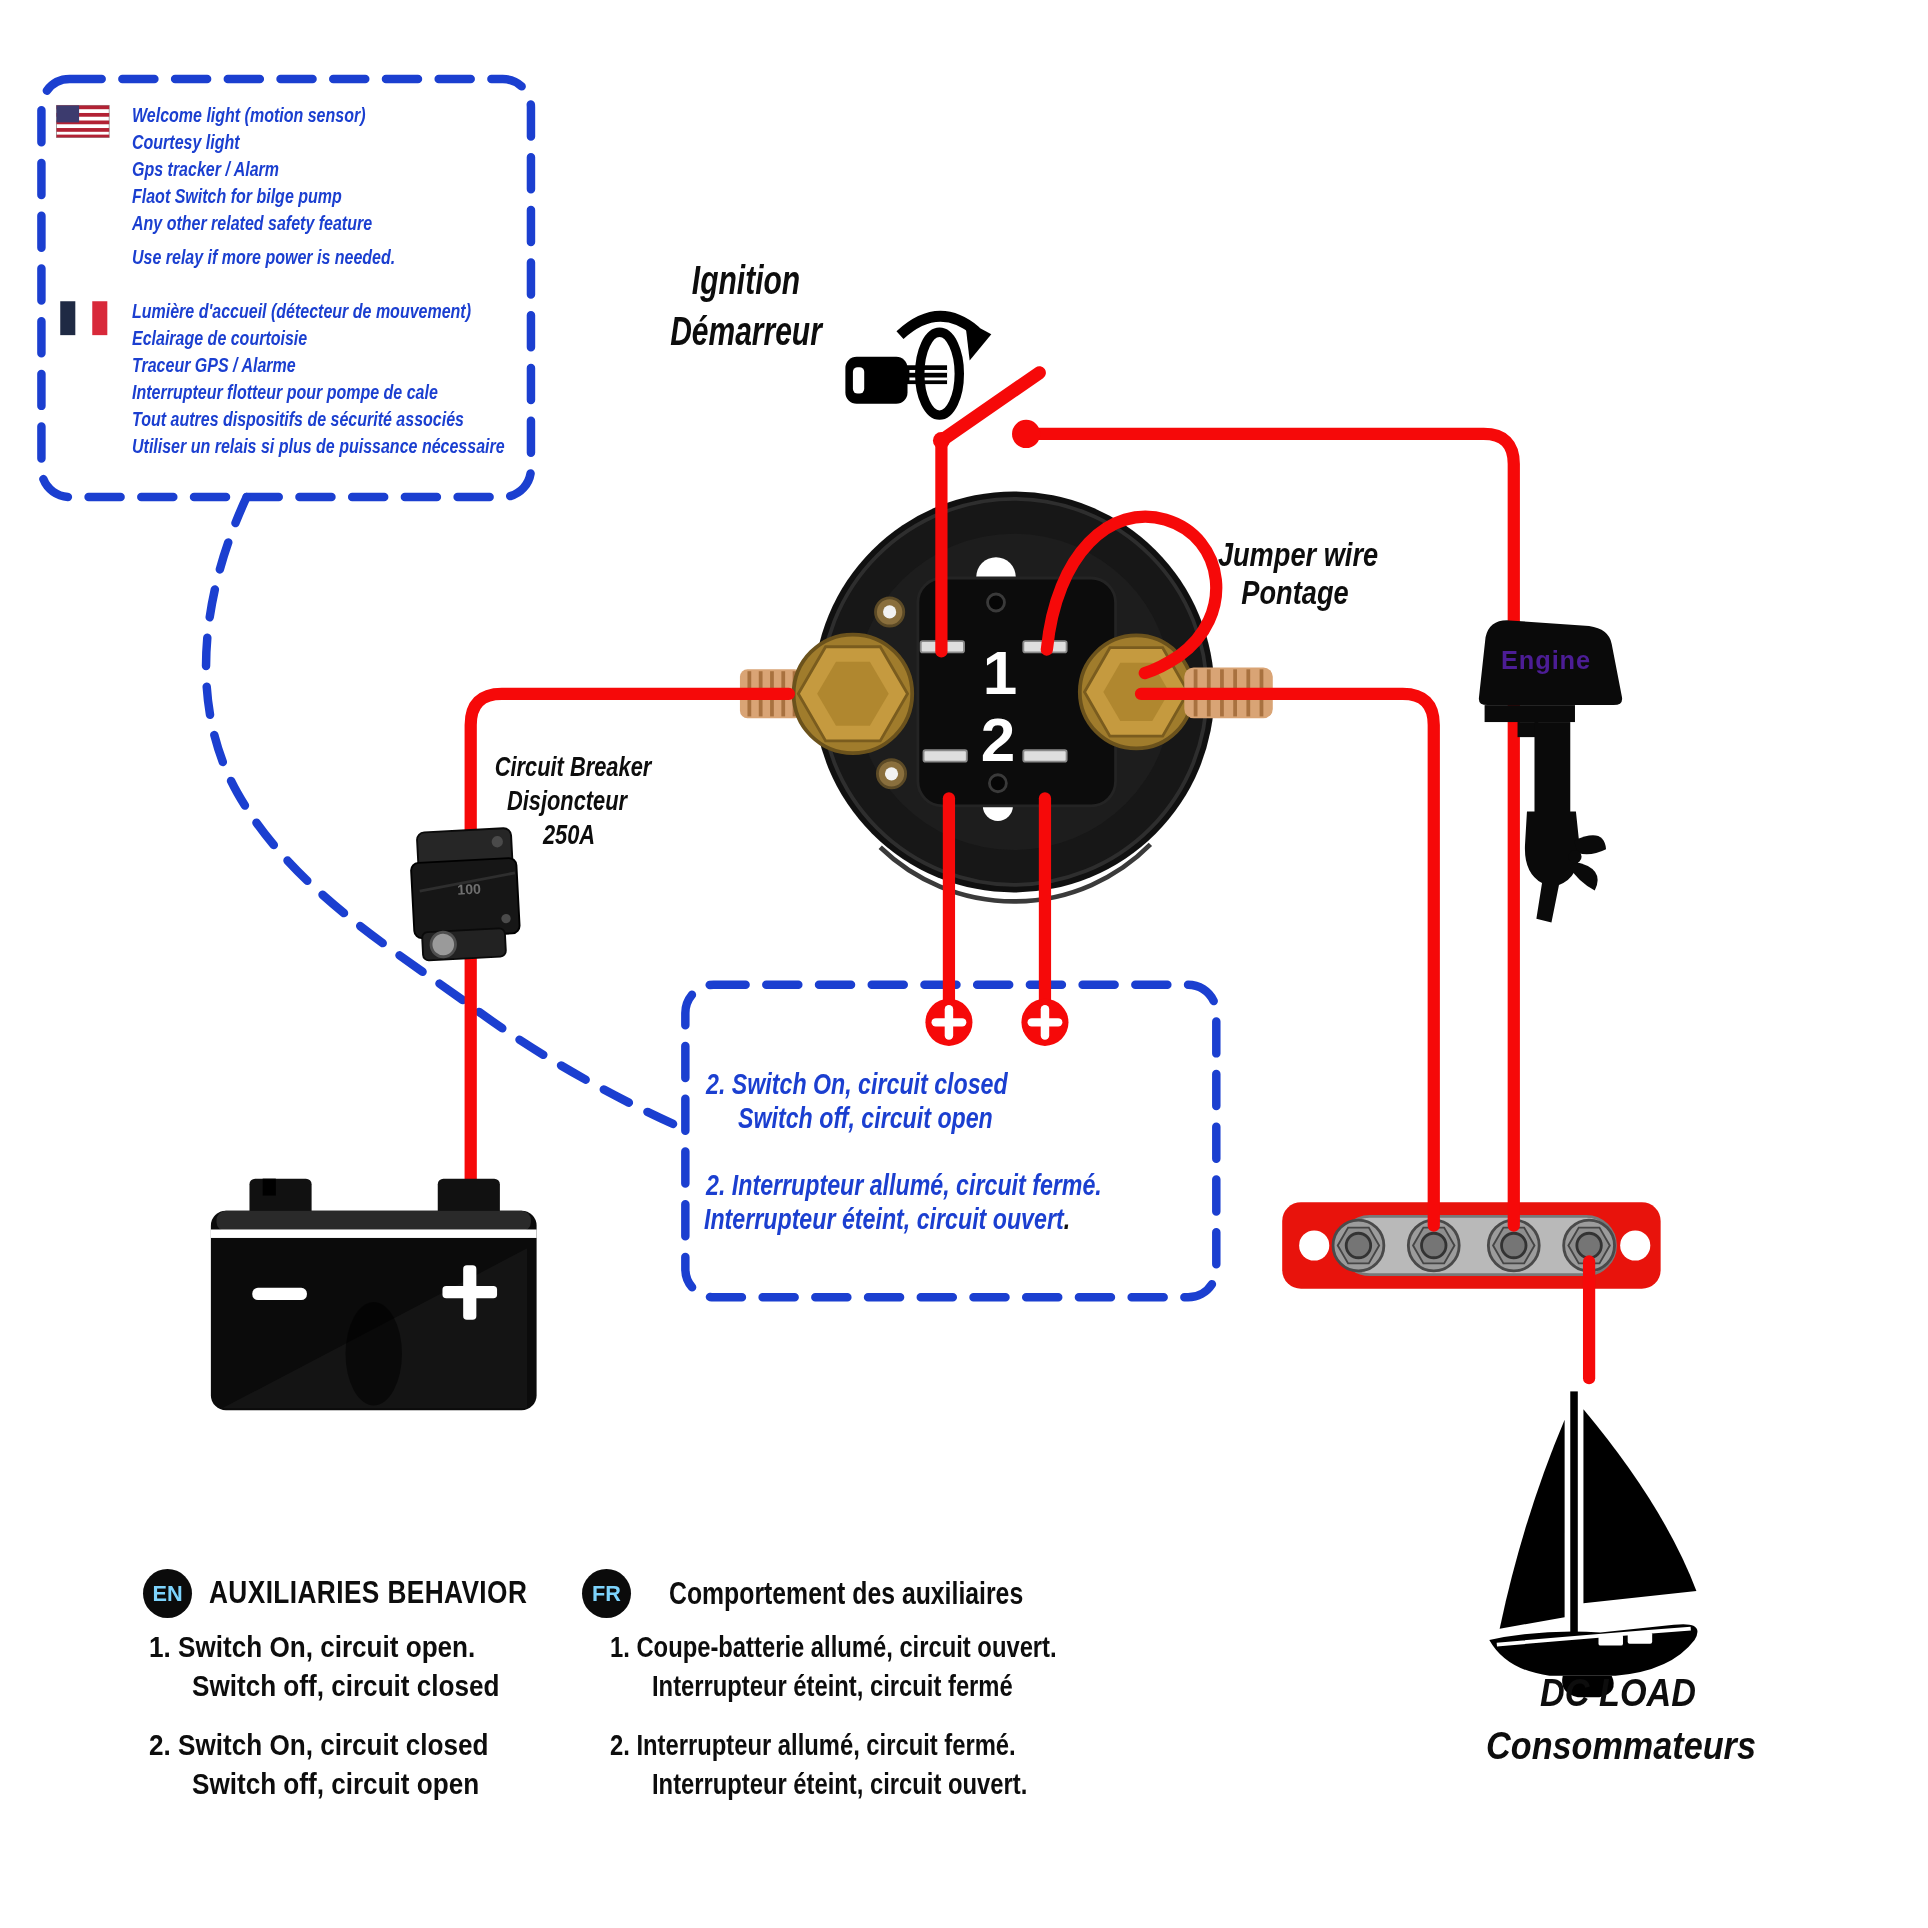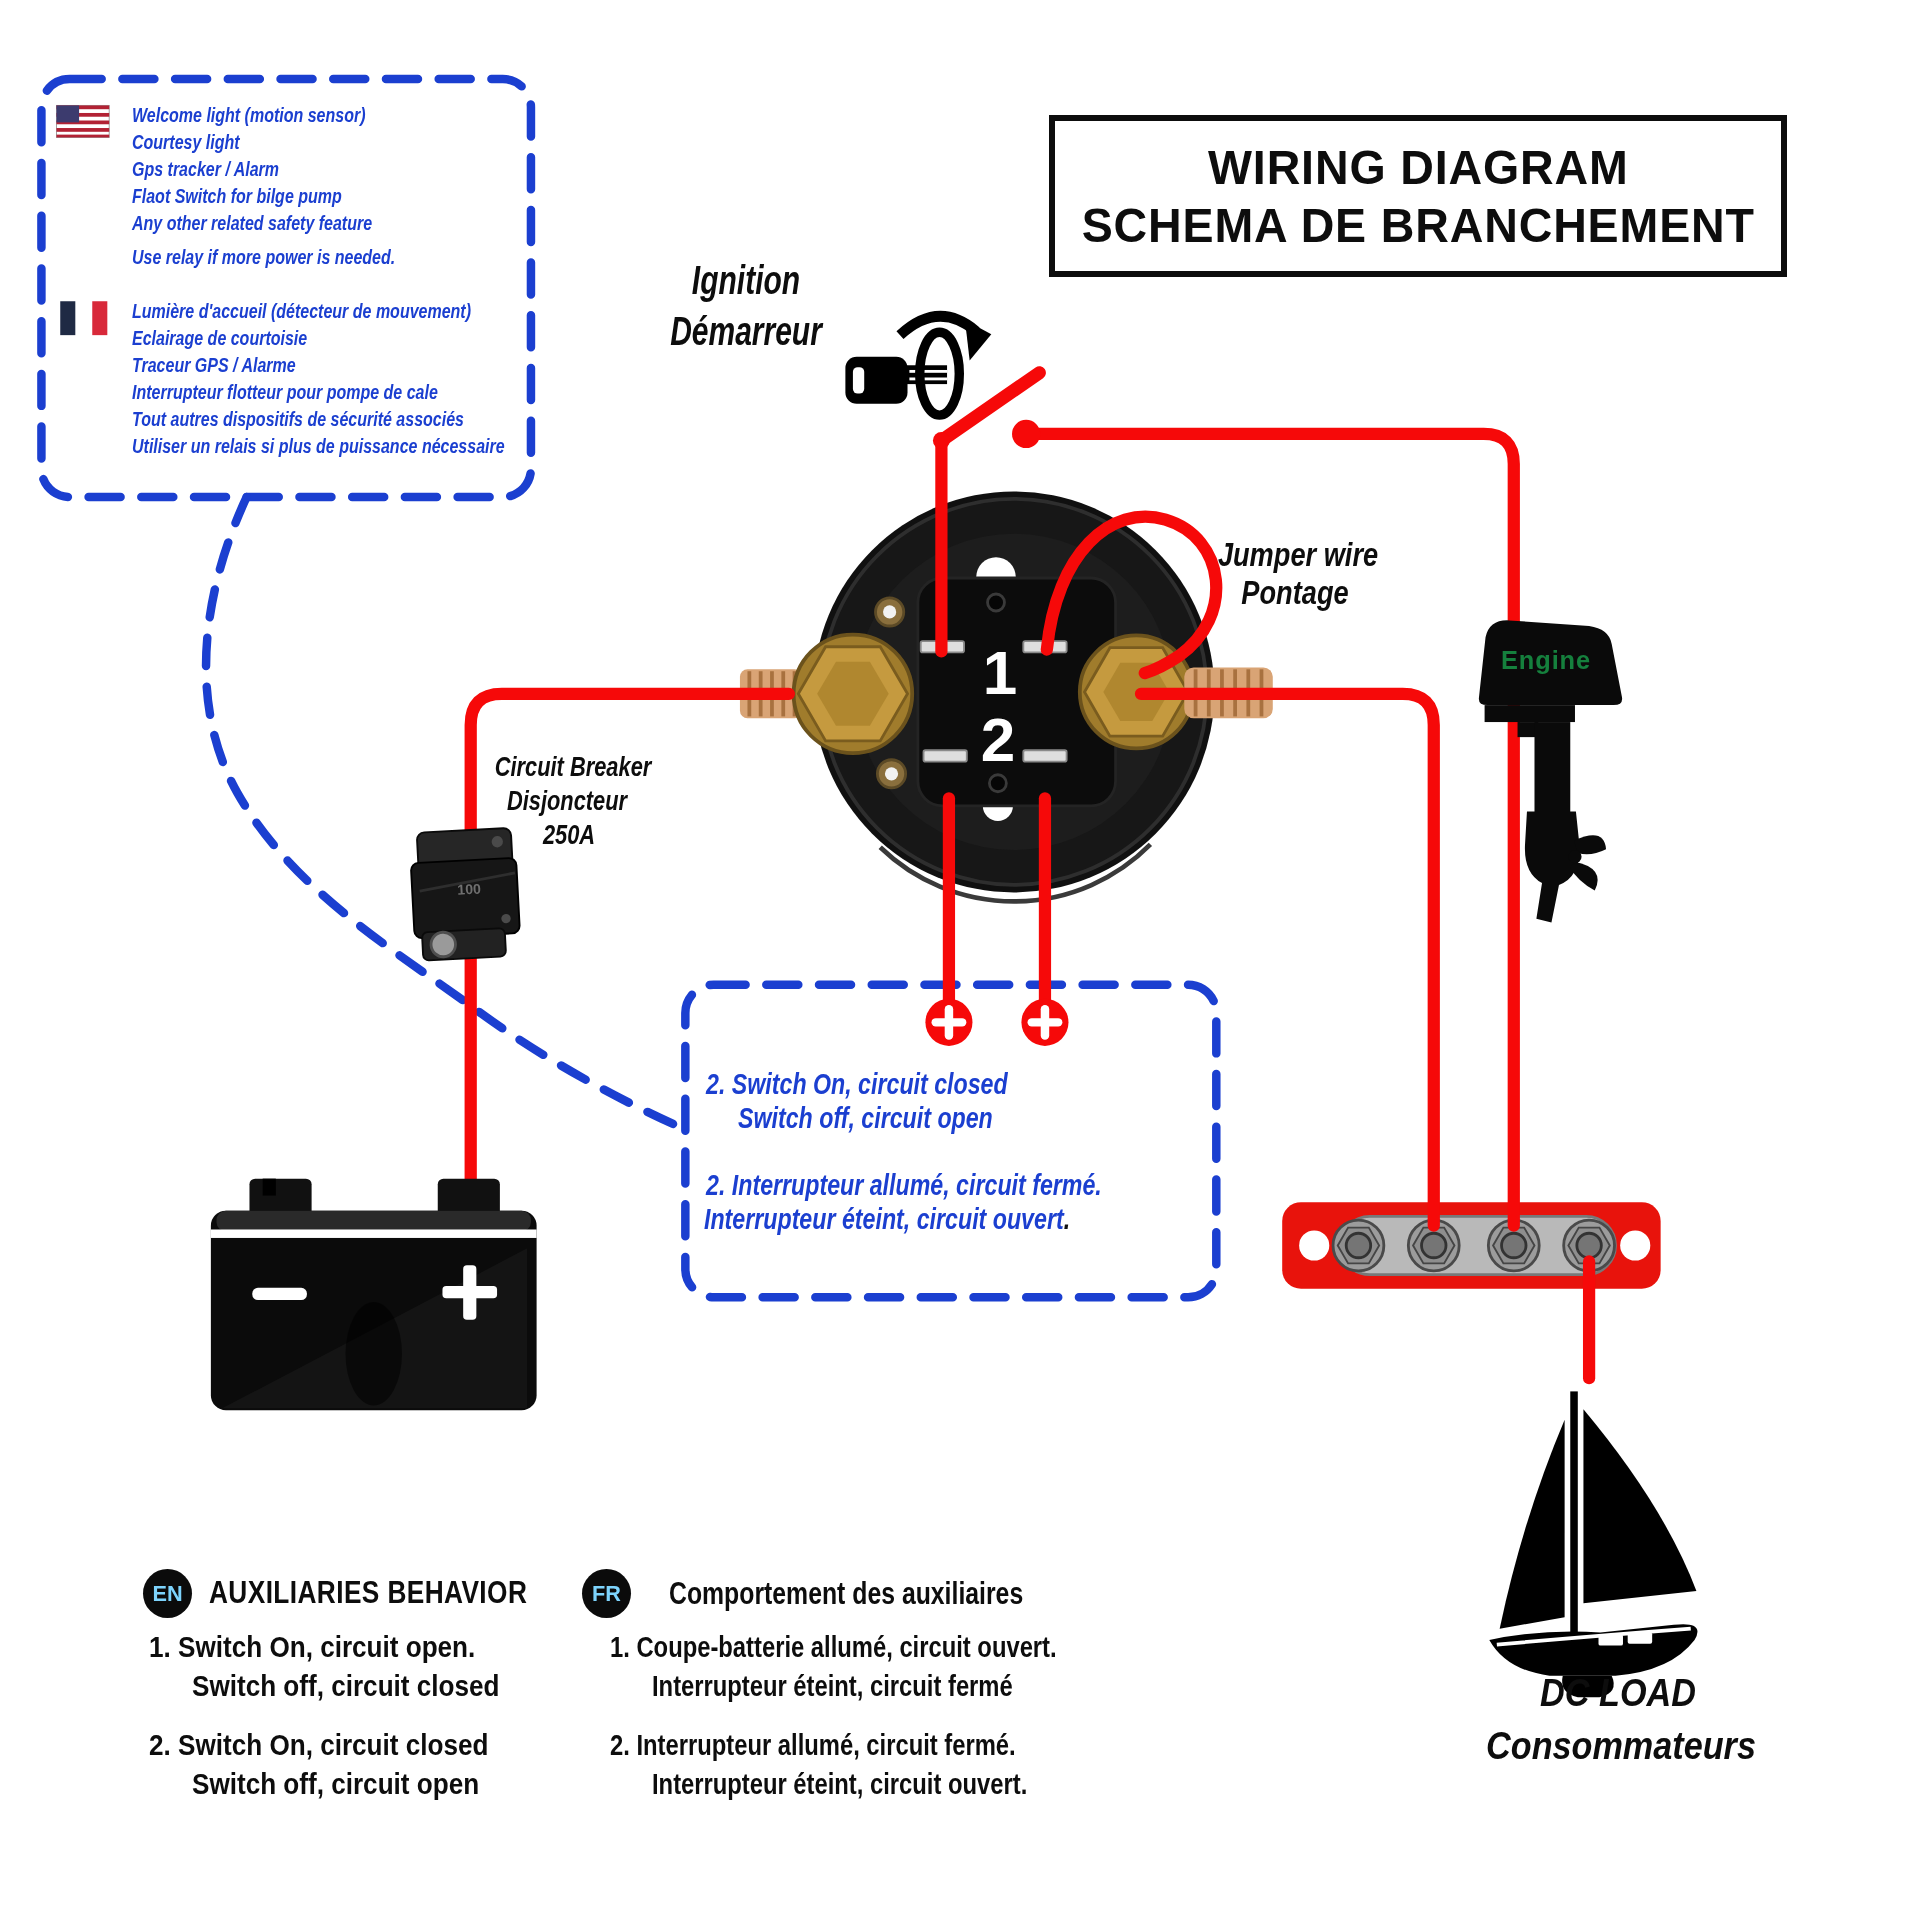--- a/index.html
+++ b/index.html
@@ -216,24 +216,20 @@
       </g>
       <rect x="60" y="112" width="24" height="18" fill="#3c3b6e"></rect>
     </g>
     <g>
       <rect x="64" y="320" width="50" height="36" fill="#ffffff"></rect>
       <rect x="64" y="320" width="16" height="36" fill="#1f2a44"></rect>
       <rect x="98" y="320" width="16" height="36" fill="#d8293a"></rect>
     </g>
   </svg>
 
-  <div class="titlebox">
-    <div>WIRING DIAGRAM</div>
-    <div>SCHEMA DE BRANCHEMENT</div>
-  </div>
 
   <div class="auxblock" style="left:132px;top:102px;">
     <div>Welcome light (motion sensor)</div>
     <div>Courtesy light</div>
     <div>Gps tracker / Alarm</div>
     <div>Flaot Switch for bilge pump</div>
     <div>Any other related safety feature</div>
     <div style="margin-top:6.6px;">Use relay if more power is needed.</div>
   </div>
   <div class="auxblock" style="left:132px;top:298px;">
@@ -251,21 +247,21 @@
   <div class="t bic" style="left:1298px;top:535px;font-size:34px;transform:translateX(-50%) scaleX(.8);">Jumper wire</div>
   <div class="t bic" style="left:1295px;top:573px;font-size:34px;transform:translateX(-50%) scaleX(.8);">Pontage</div>
 
   <div class="t bic" style="left:573px;top:751px;font-size:28px;transform:translateX(-50%) scaleX(.78);">Circuit Breaker</div>
   <div class="t bic" style="left:567px;top:785px;font-size:28px;transform:translateX(-50%) scaleX(.78);">Disjoncteur</div>
   <div class="t bic" style="left:569px;top:819px;font-size:28px;transform:translateX(-50%) scaleX(.78);">250A</div>
 
   <div class="t b" style="left:1000px;top:637px;font-size:62px;color:#fff;transform:translateX(-50%);">1</div>
   <div class="t b" style="left:998px;top:704px;font-size:62px;color:#fff;transform:translateX(-50%);">2</div>
 
-  <div class="t b" style="left:1546px;top:646px;font-size:25.4px;color:#15803d;letter-spacing:0.9px;transform:translateX(-50%);">Engine</div>
+  <div class="t b" style="left:1546px;top:646px;font-size:25.4px;color:#4c1d95;letter-spacing:0.9px;transform:translateX(-50%);">Engine</div>
 
   <div class="t bic blue" style="left:706px;top:1068px;font-size:29px;transform:scaleX(.8);transform-origin:left top;">2. Switch On, circuit closed</div>
   <div class="t bic blue" style="left:738px;top:1102px;font-size:29px;transform:scaleX(.8);transform-origin:left top;">Switch off, circuit open</div>
   <div class="t bic blue" style="left:706px;top:1169px;font-size:29px;transform:scaleX(.8);transform-origin:left top;">2. Interrupteur allumé, circuit fermé.</div>
   <div class="t bic blue" style="left:704px;top:1203px;font-size:29px;transform:scaleX(.8);transform-origin:left top;"><span>Interrupteur éteint, circuit ouvert</span><span style="color:#111">.</span></div>
 
   <div class="t bic" style="left:1618px;top:1672px;font-size:38px;transform:translateX(-50%) scaleX(.9);">DC LOAD</div>
   <div class="t bic" style="left:1621px;top:1725px;font-size:38px;transform:translateX(-50%) scaleX(.9);">Consommateurs</div>
 
   <div class="badge" style="left:143px;top:1569px;">EN</div>

